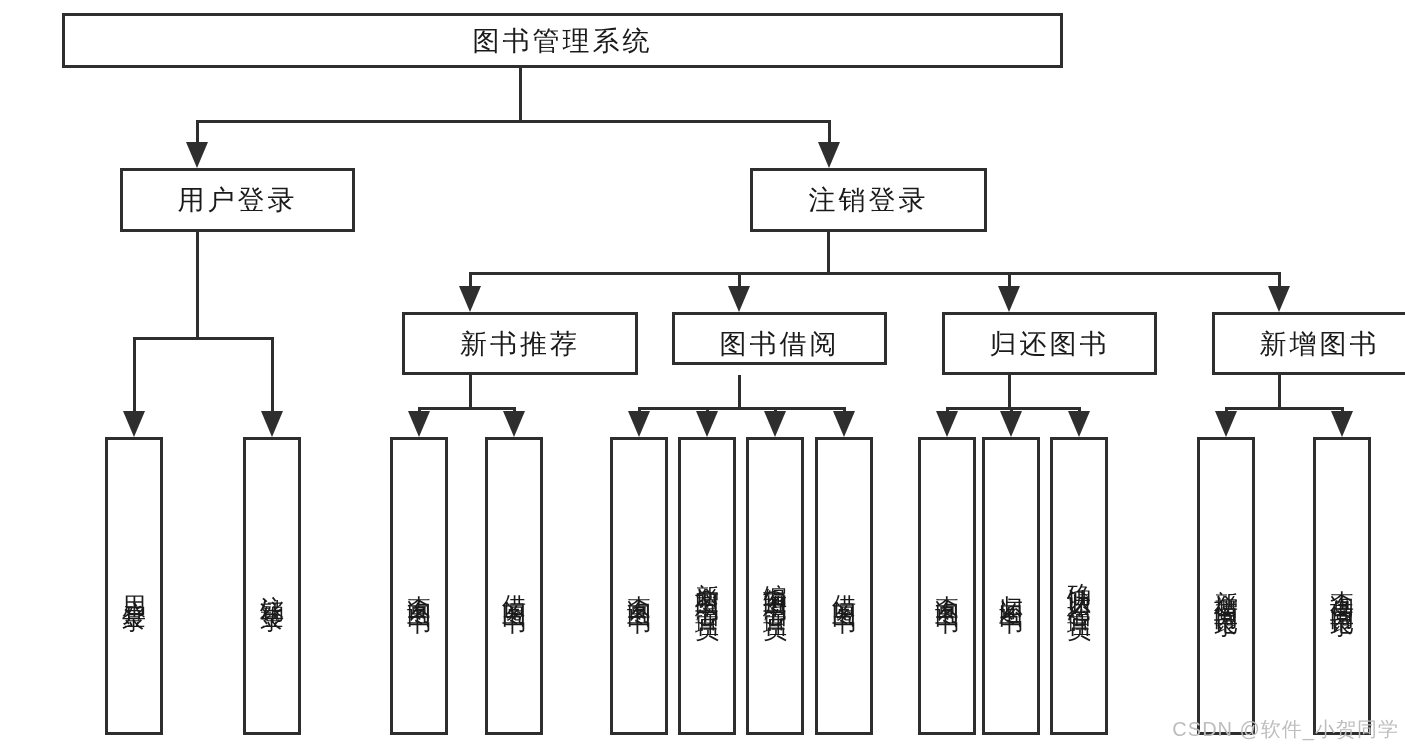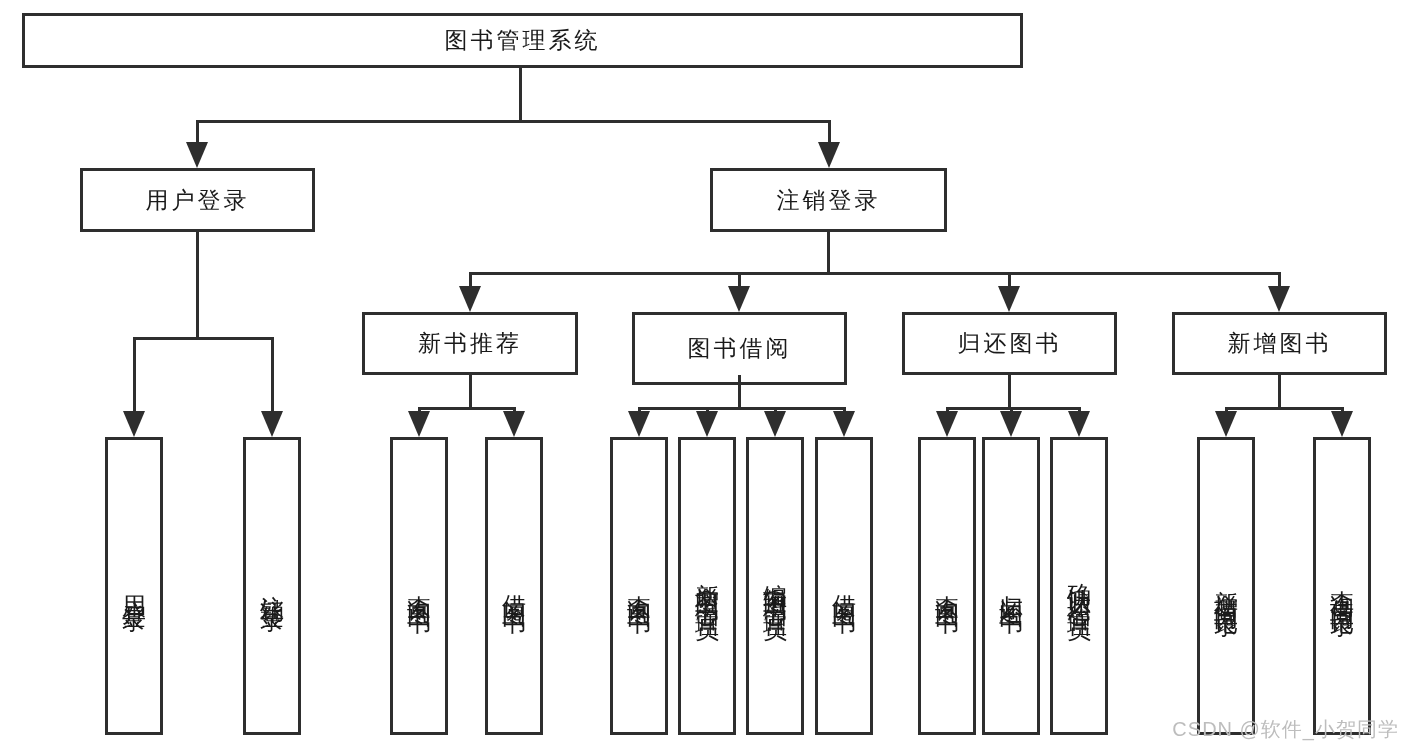--- a/index.html
+++ b/index.html
@@ -5,21 +5,21 @@
 <style>
   :root{
     --line:#2e2e2e; --text:#1a1a1a; --background:#ffffff; --watermark:#bdbdbd;
   }
   html,body{margin:0;padding:0;background:var(--background);}
   body{font-family:"Liberation Sans", sans-serif;}
   .canvas{position:relative;width:1405px;height:747px;background:var(--background);overflow:hidden;}
   .hbox{
     position:absolute;box-sizing:border-box;border:3px solid var(--line);
     background:var(--background);display:flex;align-items:center;justify-content:center;
-    font-size:23px;letter-spacing:3px;color:var(--text);white-space:nowrap;
+    font-size:27px;letter-spacing:3px;color:var(--text);white-space:nowrap;margin-left:40px;
   }
   .vbox{
     position:absolute;box-sizing:border-box;border:3px solid var(--line);
     background:var(--background);display:flex;align-items:center;justify-content:center;
     writing-mode:vertical-rl;text-orientation:mixed;
     font-size:24px;letter-spacing:5px;color:var(--text);
   }
   .hline{position:absolute;height:3px;background:var(--line);}
   .vline{position:absolute;width:3px;background:var(--line);}
   .arrow{
@@ -66,24 +66,24 @@
   <div class="hline" style="left:469px;top:272px;width:812px;"></div>
   <div class="vline" style="left:469px;top:272px;height:18px;"></div>
   <div class="arrow" style="left:459px;top:286px;"></div>
   <div class="vline" style="left:738px;top:272px;height:18px;"></div>
   <div class="arrow" style="left:728px;top:286px;"></div>
   <div class="vline" style="left:1008px;top:272px;height:18px;"></div>
   <div class="arrow" style="left:998px;top:286px;"></div>
   <div class="vline" style="left:1278px;top:272px;height:18px;"></div>
   <div class="arrow" style="left:1268px;top:286px;"></div>
 
-  <div class="hbox" style="left:362px;top:312px;width:216px;height:63px;">
+  <div class="hbox" style="left:362px;top:312px;width:236px;height:63px;">
     <span>新书推荐</span>
   </div>
-  <div class="hbox" style="left:632px;top:312px;width:215px;height:73px;">
+  <div class="hbox" style="left:632px;top:312px;width:215px;height:53px;align-items:flex-end;">
     <span>图书借阅</span>
   </div>
   <div class="hbox" style="left:902px;top:312px;width:215px;height:63px;">
     <span>归还图书</span>
   </div>
   <div class="hbox" style="left:1172px;top:312px;width:215px;height:63px;">
     <span>新增图书</span>
   </div>
 
   <div class="vline" style="left:469px;top:375px;height:32px;"></div>

